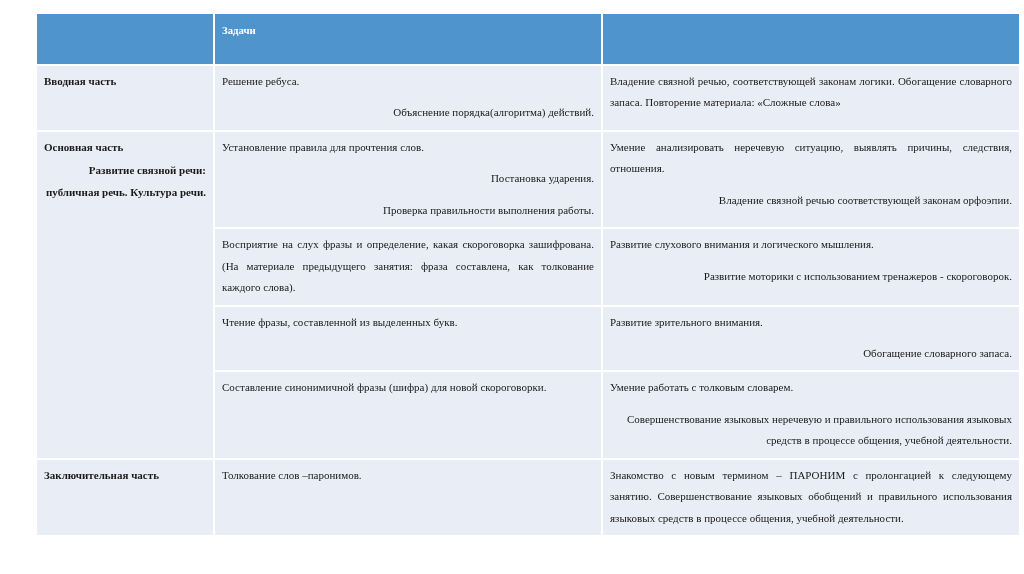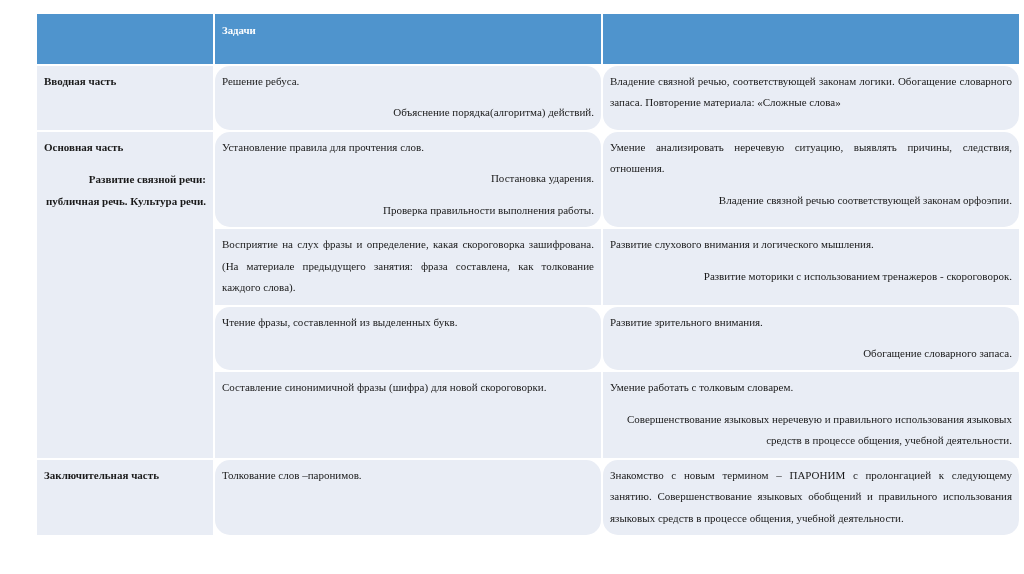--- a/index.html
+++ b/index.html
@@ -61,31 +61,31 @@
   td.stage {
     background: #4f94cd;
     color: #ffffff;
     font-weight: bold;
     font-size: 10.8px;
     line-height: 2.1;
     padding-left: 9px;
     padding-top: 6px;
   }
   
-  td.tint-light { background: #e9edf5; border-radius: 15px; }
+  td.tint-light { background: #e9edf5; }
   td.tint-dark  { background: #ccd8e9; }
 
   td.just { text-align: justify; text-justify: inter-word; }
 
   td p {
     margin: 0 0 0 0;
     padding: 0;
   }
   td p + p { margin-top: 10px; text-align: right; }
-  td.stage p + p { margin-top: 11px; }
+  td.stage p + p { margin-top: 2px; }
 </style>
 </head>
 <body>
 
 <div class="slide">
   <div class="table-wrap">
     <table class="lesson-table">
       <colgroup>
         <col class="c1">
           <col class="c2">

